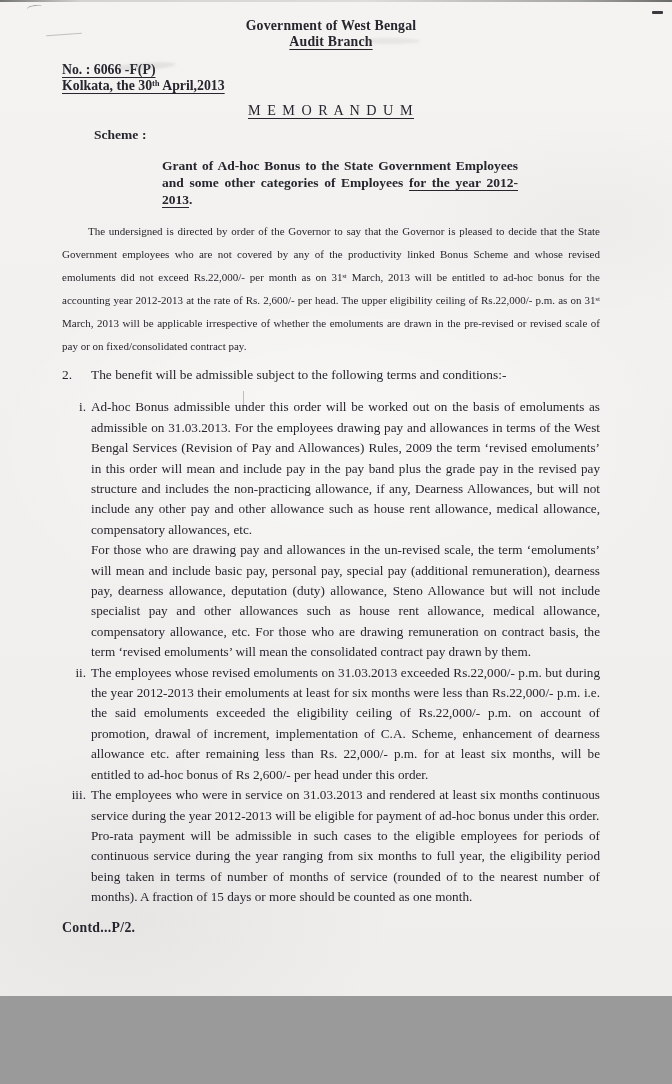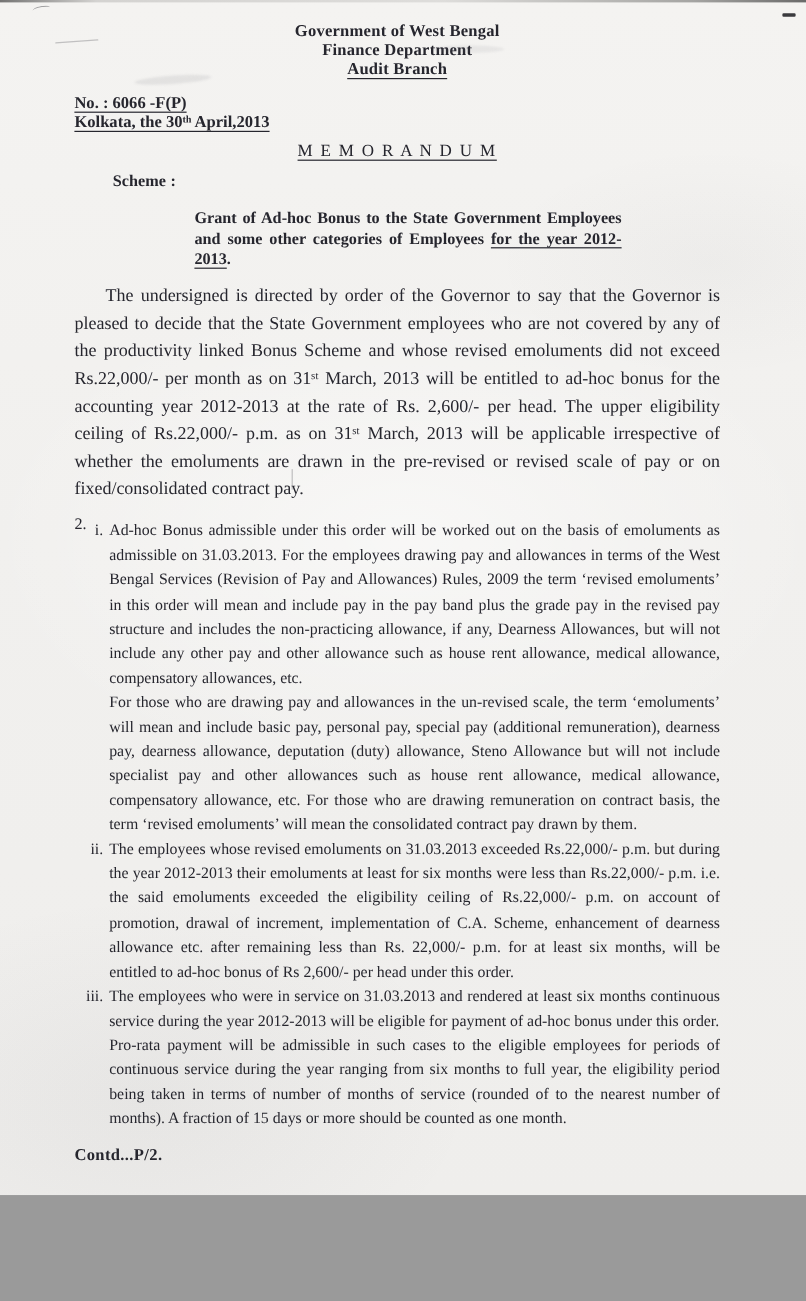--- a/index.html
+++ b/index.html
@@ -25,21 +25,21 @@
   .ref-row { display: flex; justify-content: space-between; align-items: baseline; margin-top: 12px; font-weight: bold; font-size: 13.8px; flex-direction: column; }
   .ref-right { margin-right: 26px; }
 
   .memo-title { text-align: center; font-weight: normal; font-size: 14.2px; margin-top: 8px; letter-spacing: 1.5px; }
 
   .subject { display: flex; margin-top: 8px; font-weight: bold; font-size: 13.5px; line-height: 16.8px; }
   .subject-label { flex: 0 0 48px; margin-left: 32px; }
   .subject-sep { flex: 0 0 20px; }
   .subject-body { width: 356px; text-align: justify; margin-top: 31px; }
 
-  .opening { margin: 12px 0 0; text-align: justify; text-indent: 26px; font-size: 15px; line-height: 23px; }
+  .opening { margin: 12px 0 0; text-align: justify; text-indent: 26px; font-size: 11px; line-height: 23px; }
 
   .clause2 { position: relative; margin-top: 6px; padding-left: 29px; font-size: 13.4px; line-height: 21px; }
   .clause2 .num { position: absolute; left: 0; }
 
   .cond-list { margin-top: 12px; }
   .cond { position: relative; padding-left: 29px; font-size: 13.2px; line-height: 20.4px; text-align: justify; }
   .cond .marker { position: absolute; left: 0; top: 0; width: 24px; text-align: right; }
   .cond p { margin: 0; }
 
   .footer-row { text-align: left; padding-right: 52px; font-weight: bold; font-size: 13.8px; margin-top: 12px; letter-spacing: .3px; }
@@ -64,41 +64,41 @@
   <div class="scan-top"></div>
   <div class="pen-squiggle"></div>
   <div class="smudge-1"></div>
   <div class="smudge-2"></div>
   <div class="smudge-3"></div>
   <div class="dash-tr"></div>
   <div class="stray-line"></div>
 
   <div class="doc-header">
     <div>Government of West Bengal</div>
-    <div>Finance Department</div>
     <div class="u">Audit Branch</div>
   </div>
 
   <div class="ref-row">
     <span class="u">No. : 6066 -F(P)</span>
     <span class="u ref-right">Kolkata, the 30ᵗʰ April,2013</span>
   </div>
 
   <div class="memo-title u">M E M O R A N D U M</div>
 
   <div class="subject">
     <span class="subject-label">Scheme</span>
     <span class="subject-sep">:</span>
     <span class="subject-body"><span>Grant of Ad-hoc Bonus to the State Government Employees and some other categories of Employees </span><span class="u">for the year 2012-2013</span><span>.</span></span>
   </div>
 
   <p class="opening">The undersigned is directed by order of the Governor to say that the Governor is pleased to decide that the State Government employees who are not covered by any of the productivity linked Bonus Scheme and whose revised emoluments did not exceed Rs.22,000/- per month as on 31ˢᵗ March, 2013 will be entitled to ad-hoc bonus for the accounting year 2012-2013 at the rate of Rs. 2,600/- per head. The upper eligibility ceiling of Rs.22,000/- p.m. as on 31ˢᵗ March, 2013 will be applicable irrespective of whether the emoluments are drawn in the pre-revised or revised scale of pay or on fixed/consolidated contract pay.</p>
 
   <div class="clause2">
     <span class="num">2.</span>
+    <span>The benefit will be admissible subject to the following terms and conditions:-</span>
   </div>
 
   <div class="cond-list">
 
     <div class="cond">
       <span class="marker">i.</span>
       <p>Ad-hoc Bonus admissible under this order will be worked out on the basis of emoluments as admissible on 31.03.2013.  For the employees drawing pay and allowances in terms of the West Bengal Services (Revision of Pay and Allowances) Rules, 2009 the term ‘revised emoluments’ in this order will mean and include pay in the pay band plus the grade pay in the revised pay structure and includes the non-practicing allowance, if any, Dearness Allowances, but will not include any other pay and other allowance such as house rent allowance, medical allowance, compensatory allowances, etc.</p>
       <p>For those who are drawing pay and allowances in the un-revised scale, the term ‘emoluments’ will mean and include basic pay, personal pay, special pay (additional remuneration), dearness pay, dearness allowance, deputation (duty) allowance, Steno Allowance but will not include specialist pay and other allowances such as house rent allowance, medical allowance, compensatory allowance, etc.  For those who are drawing remuneration on contract basis, the term ‘revised emoluments’ will mean the consolidated contract pay drawn by them.</p>
     </div>
 

